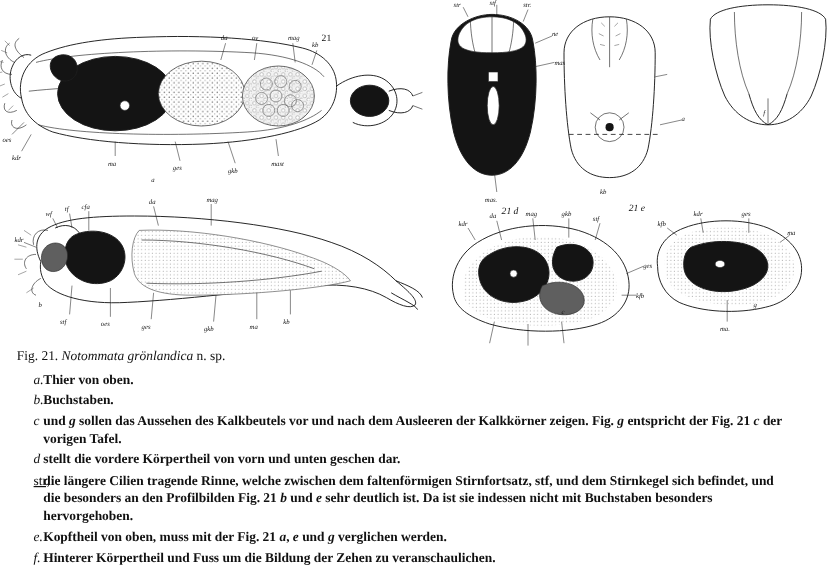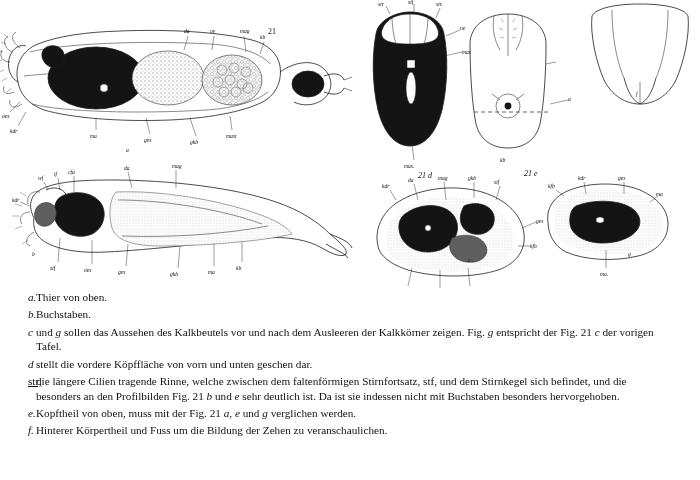--- a/index.html
+++ b/index.html
@@ -52,20 +52,21 @@
     font-style: italic;
     padding-left: 14px;
     box-sizing: border-box;
   }
   .cap-key.nonital {
     font-style: normal;
     text-decoration: underline;
   }
   .cap-text {
     flex: 1 1 auto;
+    font-weight: bold;
   }
   .cap-text i {
     font-style: italic;
   }
   
 </style>
 </head>
 <body>
 
 <div class="plate">
@@ -346,39 +347,44 @@
     <text class="lbl" x="578" y="180">kdr</text>
     <text class="lbl" x="618" y="180">ges</text>
     <text class="lbl" x="656" y="196">ma</text>
     <text class="lbl" x="600" y="276">ma.</text>
     <text class="lbl" x="628" y="256" font-size="8px">g</text>
   </g>
 </svg>
 </div>
 
 <div class="caption">
+  <div class="cap-title">
+    <span>Fig. 21.</span>
+    <span class="sp">Notommata grönlandica</span>
+    <span>n. sp.</span>
+  </div>
 
   <div class="cap-row">
     <div class="cap-key">a.</div>
     <div class="cap-text">Thier von oben.</div>
   </div>
 
   <div class="cap-row">
     <div class="cap-key">b.</div>
     <div class="cap-text">Buchstaben.</div>
   </div>
 
   <div class="cap-row">
     <div class="cap-key">c</div>
     <div class="cap-text">und <i>g</i> sollen das Aussehen des Kalkbeutels vor und nach dem Ausleeren der Kalkkörner zeigen.  Fig. <i>g</i> entspricht der Fig. 21 <i>c</i> der vorigen Tafel.</div>
   </div>
 
   <div class="cap-row">
     <div class="cap-key">d</div>
-    <div class="cap-text">stellt die vordere Köpffläche von vorn und unten geschen dar.</div>
+    <div class="cap-text">stellt die vordere Körpertheil von vorn und unten geschen dar.</div>
   </div>
 
   <div class="cap-row">
     <div class="cap-key nonital">str,</div>
     <div class="cap-text">die längere Cilien tragende Rinne, welche zwischen dem faltenförmigen Stirnfortsatz, stf, und dem Stirnkegel sich befindet, und die besonders an den Profilbilden Fig. 21 <i>b</i> und <i>e</i> sehr deutlich ist.  Da ist sie indessen nicht mit Buchstaben besonders hervorgehoben.</div>
   </div>
 
   <div class="cap-row">
     <div class="cap-key">e.</div>
     <div class="cap-text">Kopftheil von oben, muss mit der Fig. 21 <i>a</i>, <i>e</i> und <i>g</i> verglichen werden.</div>

